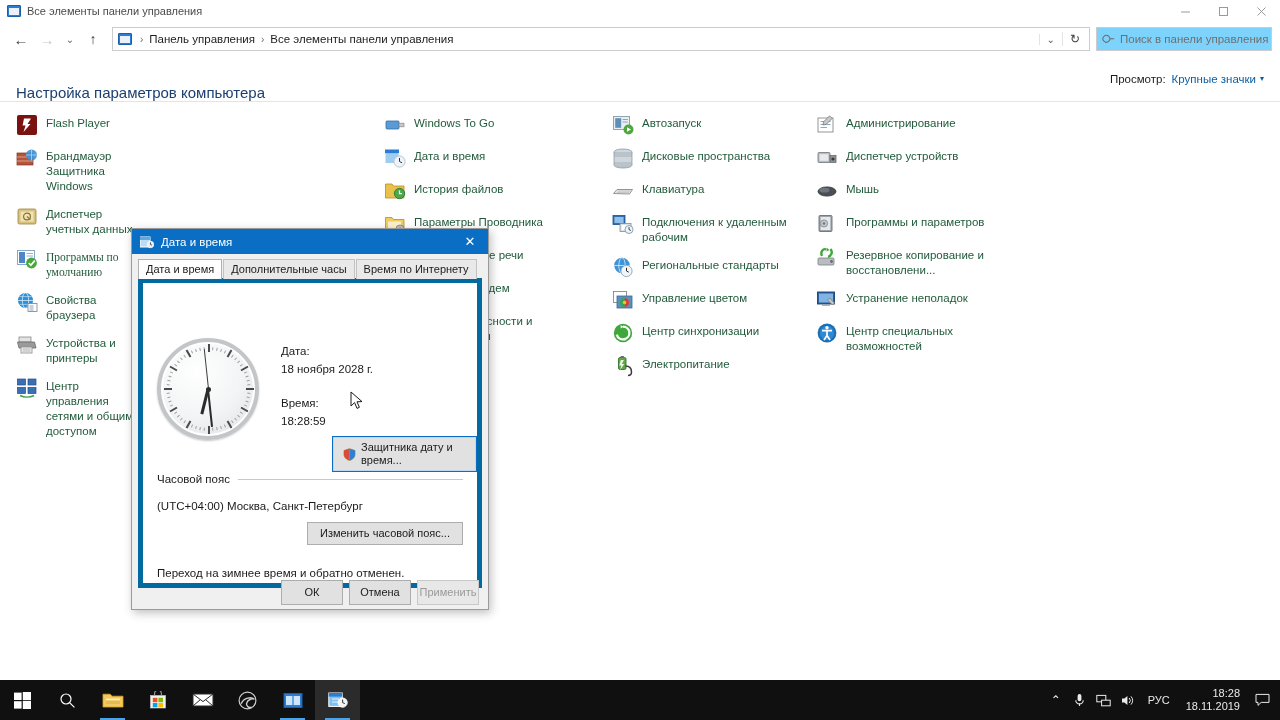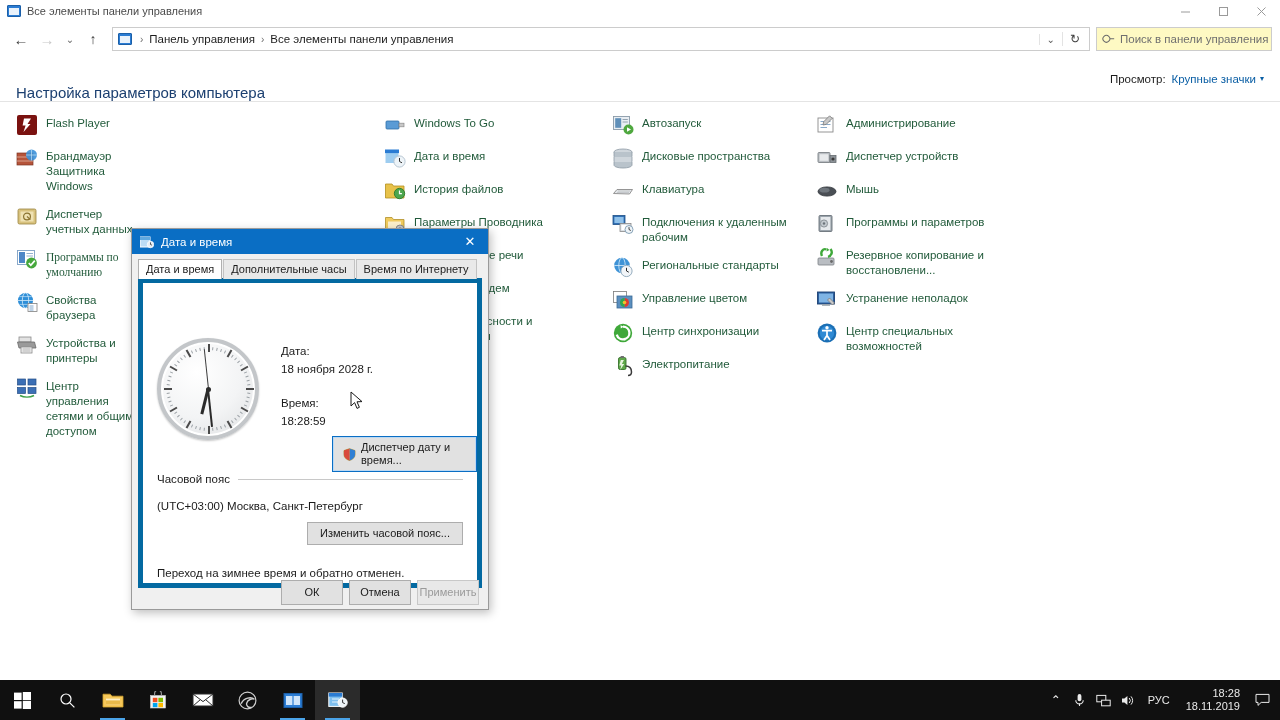--- a/index.html
+++ b/index.html
@@ -70,21 +70,21 @@
   .crumb-icon::after {
     content: ""; position: absolute; right: 1px; top: 2px; width: 5px; height: 7px; background: #e9f2fb;
   }
   .crumb { font-size: 11.5px; color: #1c1c1c; white-space: nowrap; padding: 0 2px; }
   .crumb-sep { font-size: 10px; color: #6d6d6d; padding: 0 4px; }
   .addr-spacer { flex: 1; }
   .addr-chev { font-size: 10px; color: #5a5a5a; padding: 0 7px; border-left: 1px solid #e3e3e3; }
   .addr-refresh { font-size: 12px; color: #3b3b3b; padding: 0 7px; border-left: 1px solid #e3e3e3; }
 
   .searchbox {
-    width: 176px; height: 24px; border: 1px solid #cccccc; background: #fef9c3;
+    width: 176px; height: 24px; border: 1px solid #cccccc; background: #7dd3fc;
     display: flex; align-items: center; padding: 0 6px;
   }
   .search-icon { font-size: 11px; color: #6b6b6b; margin-right: 6px; transform: rotate(-45deg); }
   .search-ph { font-size: 11.5px; color: #6f6f6f; white-space: nowrap; }
 
   
   .pagehead {
     height: 46px; padding: 0 16px; display: flex; align-items: center;
     border-bottom: 1px solid #e4e4e4;
   }
@@ -646,30 +646,30 @@
 
         <div style="position:absolute; left:189px; top:153px;">
           <div class="btn focus">
             <span class="shield">
               <svg width="13" height="13" viewBox="0 0 13 13">
                 <path d="M6.5 .7 L12 2.6 V6.6 C12 9.4 9.6 11.6 6.5 12.4 C3.4 11.6 1 9.4 1 6.6 V2.6 Z" fill="#f2c14a" stroke="#9c7a1d" stroke-width=".7"></path>
                 <path d="M6.5 .7 L12 2.6 V6.6 C12 9.4 9.6 11.6 6.5 12.4 Z" fill="#2f7fd4"></path>
                 <path d="M6.5 .7 L1 2.6 V6.6 C1 9.4 3.4 11.6 6.5 12.4 Z" fill="#d94a3d"></path>
               </svg>
             </span>
-            <span>Диспетчер дату и время...</span>
+            <span>Защитника дату и время...</span>
           </div>
         </div>
 
         <div style="position:absolute; left:14px; right:14px; top:190px;">
           <div class="tz-head">
             <span class="fieldlabel">Часовой пояс</span>
             <span class="tz-rule"></span>
           </div>
-          <div class="fieldvalue" style="margin-top:15px;">(UTC+03:00) Москва, Санкт-Петербург</div>
+          <div class="fieldvalue" style="margin-top:15px;">(UTC+04:00) Москва, Санкт-Петербург</div>
           <div style="display:flex; justify-content:flex-end; margin-top:10px;">
             <div class="btn" style="padding:4px 12px;">Изменить часовой пояс...</div>
           </div>
           <div class="fieldvalue" style="margin-top:22px;">Переход на зимнее время и обратно отменен.</div>
         </div>
       </div>
 
       <div class="dlg-footer">
         <div class="btn footer-btn">ОК</div>
         <div class="btn footer-btn">Отмена</div>

